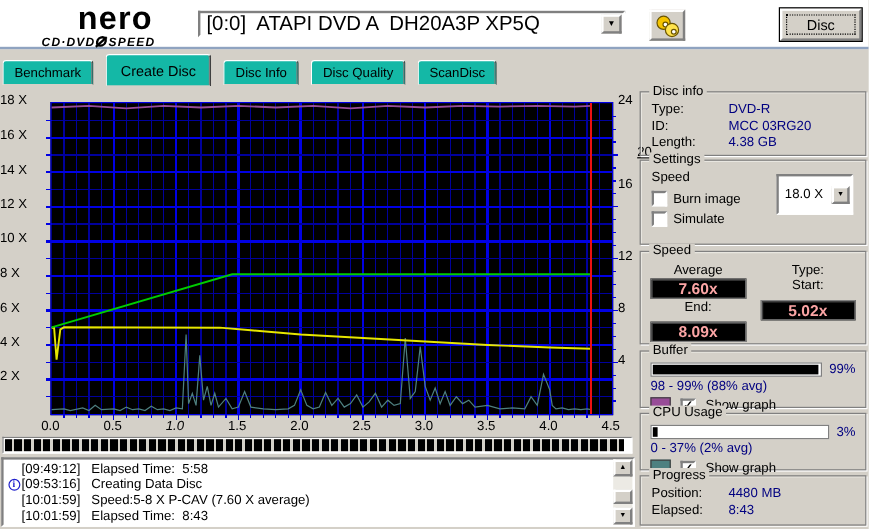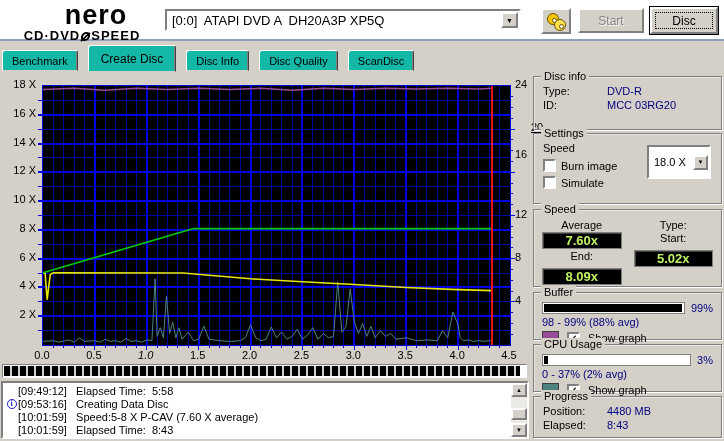--- a/index.html
+++ b/index.html
@@ -3,27 +3,27 @@
 <meta charset="utf-8">
 <style>
   * { margin:0; padding:0; box-sizing:border-box; }
   body { width:724px; height:441px; font-family:"Liberation Sans", sans-serif; font-size:11px; color:#000; }
   .win { position:relative; width:724px; height:441px; background:#D4D0C8; overflow:hidden; }
 
   
   .toolbar { position:absolute; top:0; left:0; width:724px; height:41px; background:#fff; border-bottom:2px solid #8FA3C0; }
   .logo { position:absolute; left:6px; top:2px; width:152px; text-align:center; line-height:1; }
   .brand-top { font-size:27px; font-weight:bold; letter-spacing:1px; display:block; margin-left:28px; }
-  .brand-sub { font-size:13px; font-weight:bold; letter-spacing:1px; white-space:nowrap; }
+  .brand-sub { font-size:10px; font-weight:bold; font-style:italic; letter-spacing:1px; white-space:nowrap; }
   .disc-icon { display:inline-block; width:9px; height:9px; border:2px solid #000; border-radius:50%; position:relative; top:1px; margin:0 1px; transform:skewX(-12deg); }
   .disc-icon::after { content:""; position:absolute; left:-3px; top:2px; width:11px; height:2px; background:#000; transform:rotate(-48deg); }
 
   .combo { position:absolute; left:165px; top:9px; width:356px; height:22px; background:#fff;
            border:2px solid; border-color:#808080 #fff #fff #808080; display:flex; align-items:center; }
-  .combo-text { flex:1; padding-left:5px; font-size:13px; white-space:pre; overflow:hidden; }
+  .combo-text { flex:1; padding-left:5px; font-size:17px; white-space:pre; overflow:hidden; }
   .combo-arrow { width:17px; height:16px; margin-right:1px; background:#D4D0C8; border:2px solid; border-color:#fff #808080 #808080 #fff;
                  display:flex; align-items:center; justify-content:center; font-size:7px; }
   .btn { position:absolute; background:#D4D0C8; border:2px solid; border-color:#fff #808080 #808080 #fff;
          display:flex; align-items:center; justify-content:center; font-size:12px; }
   .btn-icon { left:541px; top:8px; width:30px; height:26px; }
   .btn-start { left:578px; top:8px; width:66px; height:25px; color:#808080; text-shadow:1px 1px 0 #fff; }
   .btn-exit { left:650px; top:7px; width:68px; height:27px; outline:1px solid #000; outline-offset:0; }
   .btn-exit::after { content:""; position:absolute; inset:3px; border:1px dotted #000; }
   .mini-disc { position:absolute; width:12px; height:12px; border-radius:50%; background:#F5C400; border:1px solid #6b5500; }
   .mini-disc::after { content:""; position:absolute; left:4px; top:4px; width:3px; height:3px; border-radius:50%; background:#fff; border:1px solid #6b5500; }
@@ -32,21 +32,21 @@
   
   .tabbar { position:absolute; left:2px; top:44px; height:27px; display:flex; align-items:flex-end; }
   .tab { position:relative; background:#14b8a6; border:1px solid; border-color:#fff #404040 #D4D0C8 #fff;
          border-radius:3px 3px 0 0; padding:4px 9px 3px 9px; margin-right:10px; box-shadow:inset -1px 0 0 #808080;text-align:center; }
   .tab.active { padding:6px 12px 5px 12px; font-size:12px; z-index:3; margin-bottom:-1px; }
 
   
   .plot { position:absolute; left:42px; top:85px; width:469px; height:261px; background:#000; border:1px solid #0000E4; }
   .plot svg { overflow:visible; display:block; }
   .axis-label { position:absolute; font-size:11px; color:#000; }
-  .al-left { width:36px; text-align:right; left:0; }
+  .al-left { width:36px; text-align:left; left:0; }
   .al-right { left:515px; text-align:left; width:20px; }
   .al-x { width:34px; text-align:center; top:349px; }
 
   
   .segbar { position:absolute; left:2px; top:364px; width:525px; height:14px;
             border:1px solid; border-color:#808080 #fff #fff #808080; background:#fff; padding:1px; }
   .segfill { height:100%; background:repeating-linear-gradient(90deg,#000 0 6px,#D4D0C8 6px 8px); }
 
   
   .logbox { position:absolute; left:1px; top:381px; width:528px; height:58px; background:#fff;
@@ -83,21 +83,21 @@
   .dd-text { flex:1; padding-left:5px; }
   .dd-arrow { width:15px; height:15px; margin-right:1px; background:#D4D0C8; border:2px solid; border-color:#fff #808080 #808080 #fff;
               display:flex; align-items:center; justify-content:center; font-size:6px; }
   .checkrow { display:flex; align-items:center; gap:5px; padding-left:9px; margin-top:4px; }
   .checkbox { width:13px; height:13px; background:#fff; border:2px solid; border-color:#808080 #fff #fff #808080;
               font-size:10px; font-weight:bold; line-height:9px; text-align:center; }
 
   .speedgrid { display:grid; grid-template-columns:1fr 1fr; padding:9px 8px 0 8px; column-gap:12px; row-gap:1px; }
   .lcd-label { text-align:center; }
   .lcd { height:17px; background:#000; border:1px solid #808080; box-shadow:inset 1px 1px 0 #404040;
-         color:#bef264; font-weight:bold; font-size:13px; text-align:center; line-height:15px; }
+         color:#fca5a5; font-weight:bold; font-size:13px; text-align:center; line-height:15px; }
 
   .meter-row { display:flex; align-items:center; gap:6px; padding:9px 8px 0 8px; }
   .meter { flex:1; height:12px; background:#fff; border:1px solid #808080; padding:1px; }
   .meter-fill { height:100%; background:#000; }
   .range-line { padding:2px 0 0 8px; }
   .swatch-row { display:flex; align-items:center; gap:8px; padding:3px 0 0 8px; }
   .swatch { width:17px; height:14px; border:1px solid #404040; }
 </style>
 </head>
 <body>
@@ -110,21 +110,20 @@
       <span class="brand-sub"><span>CD·DVD</span><span class="disc-icon"></span><span>SPEED</span></span>
     </div>
     <div class="combo">
       <span class="combo-text">[0:0]  ATAPI DVD A  DH20A3P XP5Q</span>
       <span class="combo-arrow">▼</span>
     </div>
     <div class="btn btn-icon">
       <span class="mini-disc md1"></span>
       <span class="mini-disc md2"></span>
     </div>
-    <div class="btn btn-start">Start</div>
     <div class="btn btn-exit">Disc</div>
   </div>
 
   <div class="tabbar" id="tabbar">
       <div class="tab">Benchmark</div>
       <div class="tab active">Create Disc</div>
       <div class="tab">Disc Info</div>
       <div class="tab">Disc Quality</div>
       <div class="tab">ScanDisc</div>
     </div>
@@ -334,20 +333,24 @@
   <div class="group g-discinfo">
     <span class="legend">Disc info</span>
     <div class="inforow pad-top">
       <span class="lbl">Type:</span>
       <span class="navy">DVD-R</span>
     </div>
     <div class="inforow">
       <span class="lbl">ID:</span>
       <span class="navy">MCC 03RG20</span>
     </div>
+    <div class="inforow">
+      <span class="lbl">Length:</span>
+      <span class="navy">4.38 GB</span>
+    </div>
   </div>
 
   <div class="group g-settings">
     <span class="legend">Settings</span>
     <div class="inforow pad-top">
       <span>Speed</span>
     </div>
     <div class="dd">
       <span class="dd-text">18.0 X</span>
       <span class="dd-arrow">▼</span>

